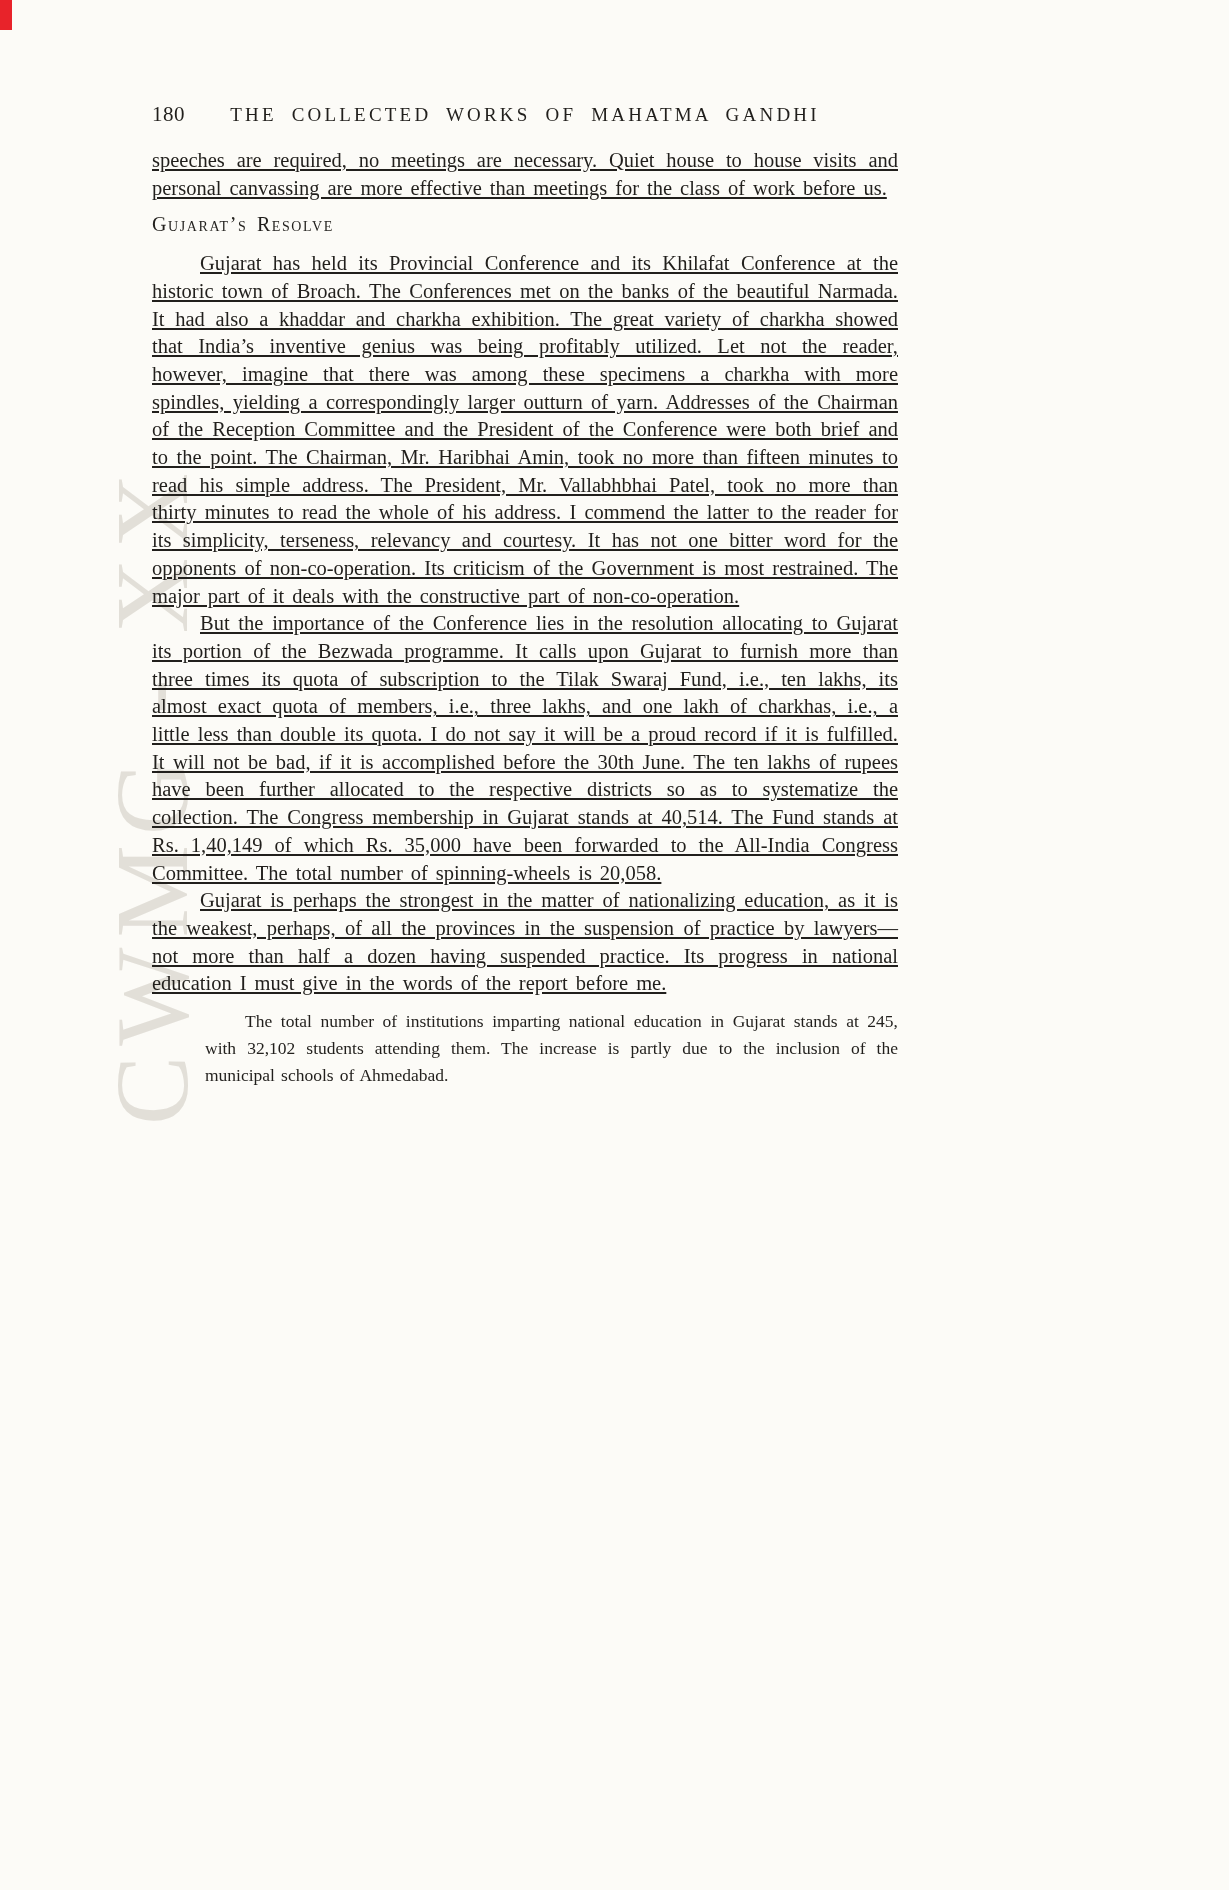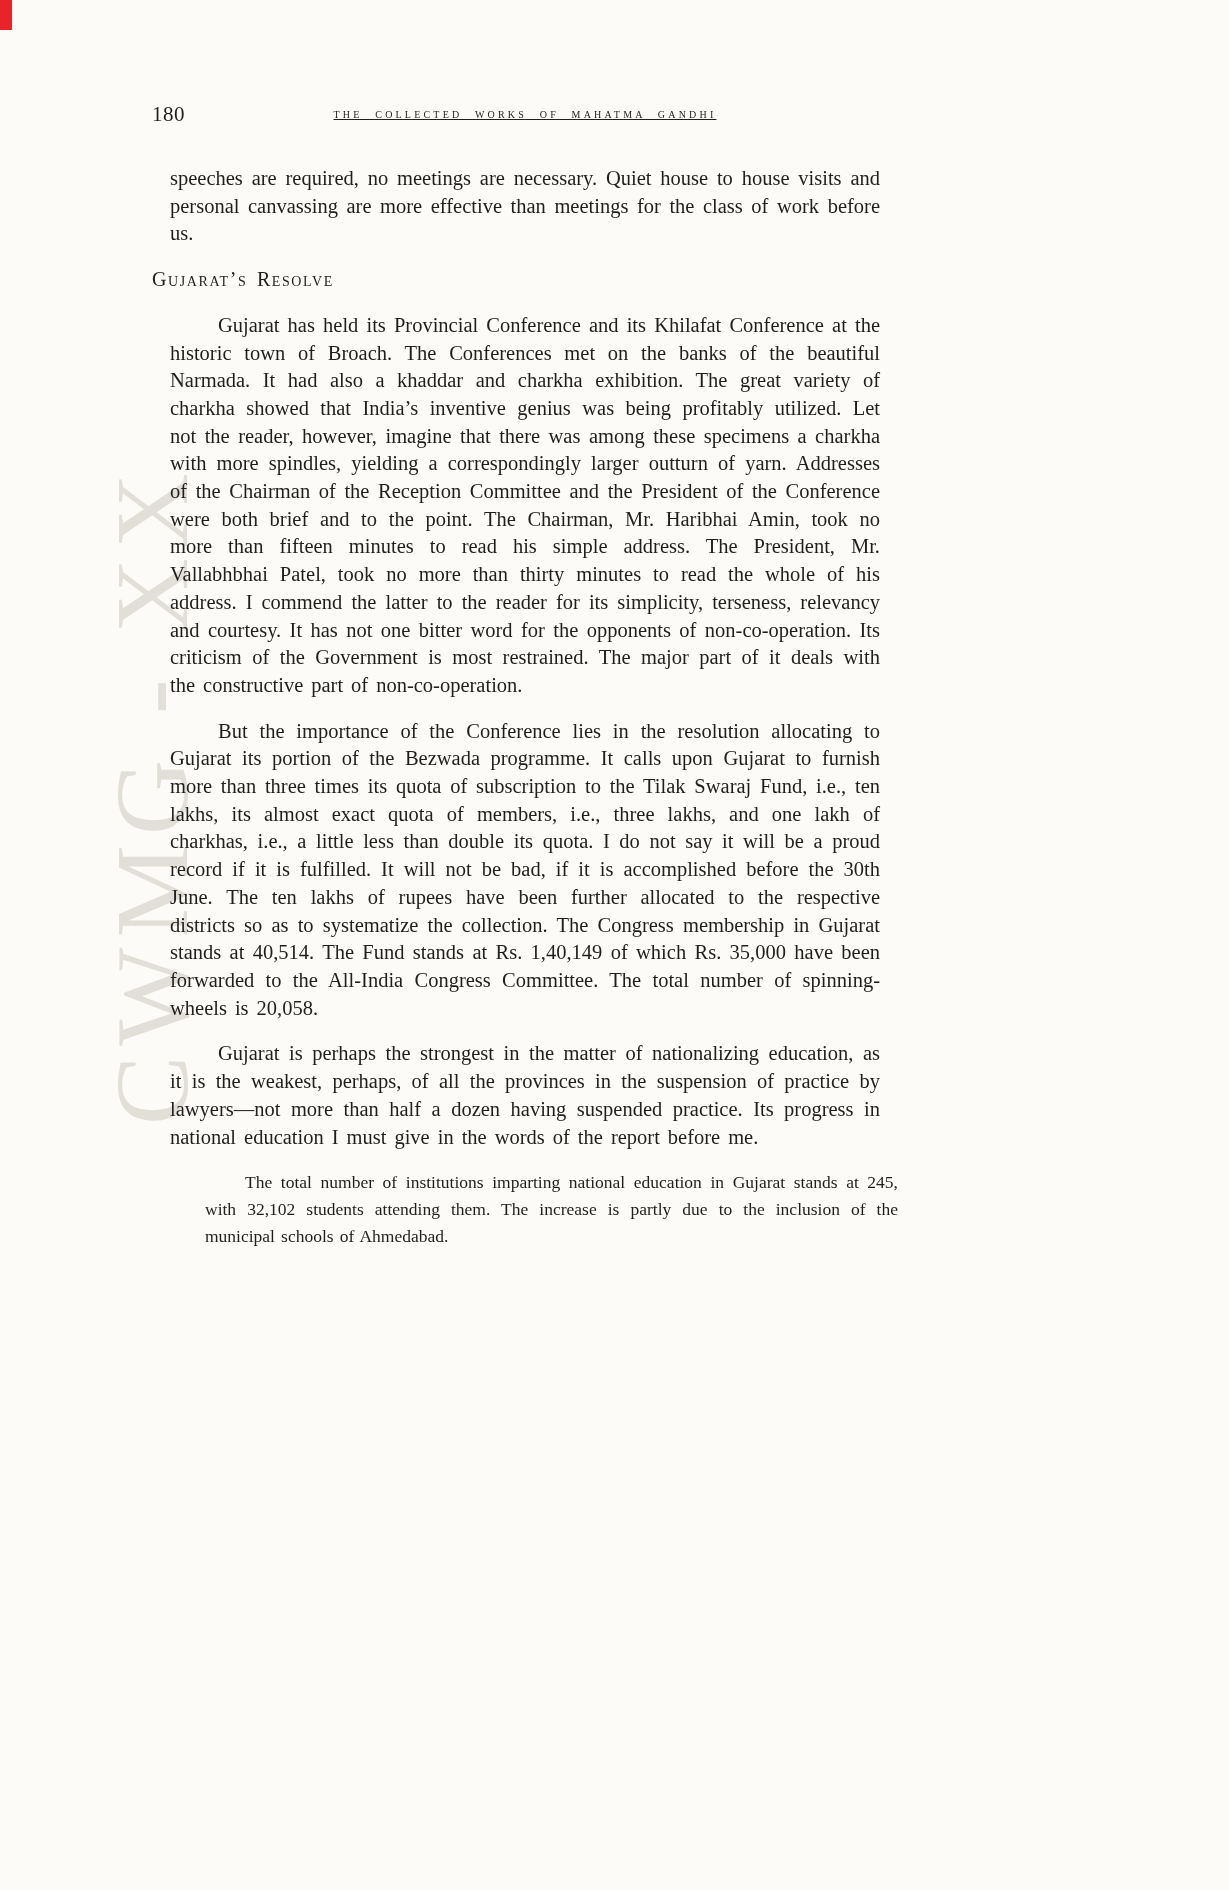--- a/index.html
+++ b/index.html
@@ -46,38 +46,38 @@
     text-align: center;
   }
   .page-number {
     position: absolute;
     left: 0;
     top: -2px;
     font-size: 21px;
     letter-spacing: 0.5px;
   }
   .running-header {
-    font-size: 10px;
+    font-size: 19px;
     letter-spacing: 3.2px;
     word-spacing: 7px;
-    text-decoration: underline;
   }
   .text-block {
     position: absolute;
     top: 147px;
     left: 152px;
     width: 746px;
     font-size: 20.5px;
     line-height: 27.7px;
     text-align: justify;
     word-spacing: 0.14em;
   }
   .para {
-    margin: 18px;
+    margin: 0;
     padding: 0;
+    text-decoration: underline;
   }
   .para.indent {
     text-indent: 48px;
   }
   .section-heading {
     margin: 9px 0 11px 0;
     font-size: 20px;
     font-weight: normal;
     font-variant: small-caps;
     letter-spacing: 1.6px;

